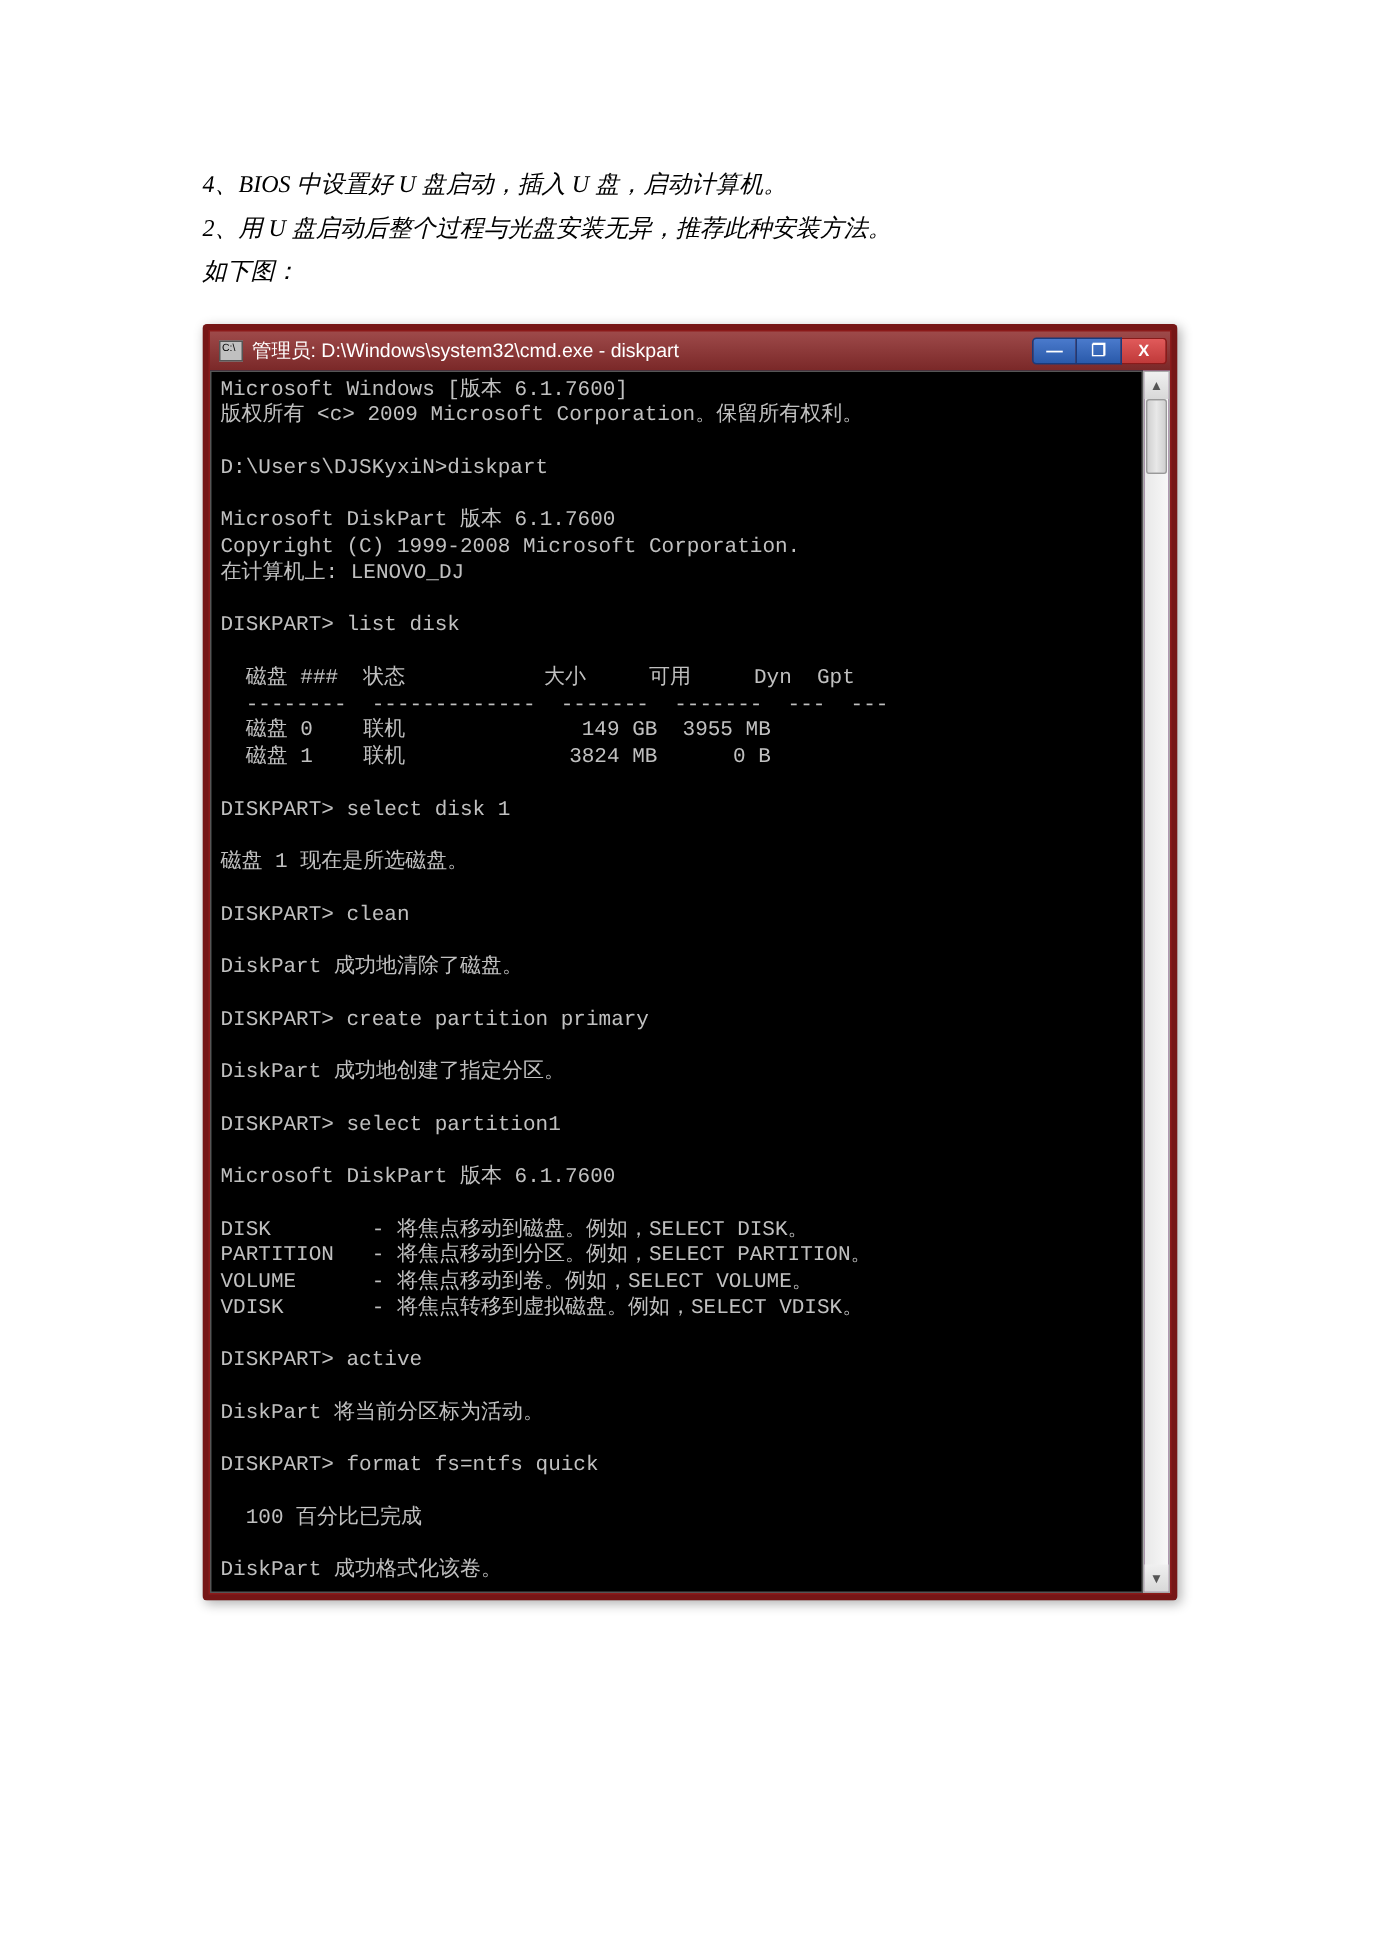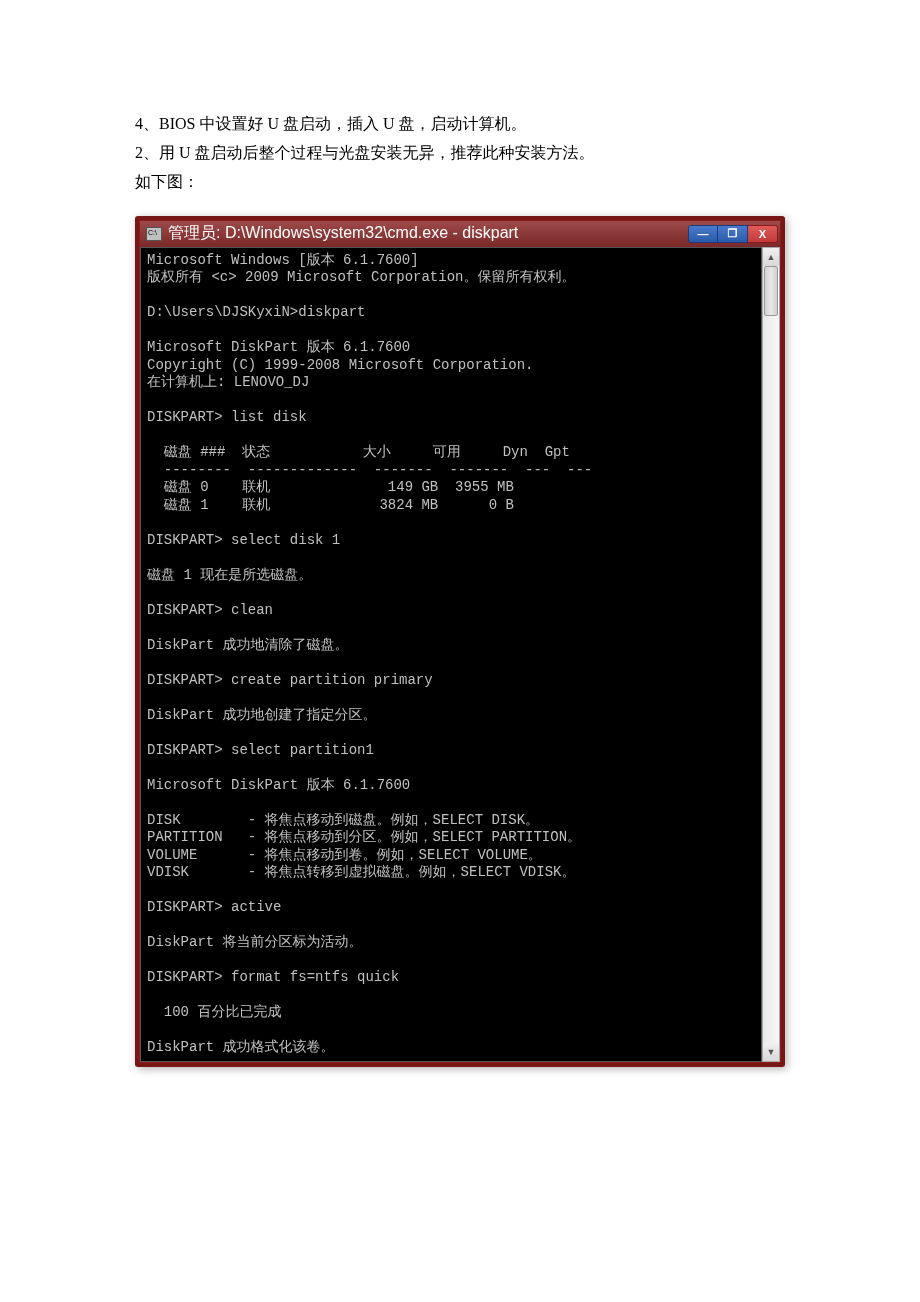--- a/index.html
+++ b/index.html
@@ -8,20 +8,21 @@
       height: 1302px;
       background: #fff;
       font-family: "SimSun", serif;
       font-size: 16px;
       color: #000;
       padding: 110px 135px 0 135px;
     }
     .doc-line {
       line-height: 1.7;
       margin-bottom: 2px;
+      font-style: italic;
     }
     .cmd-wrap {
       margin-top: 20px;
       border: 4px solid rgba(0,0,0,0.15);
       border-radius: 3px;
       background: #8b1a1a;
       padding: 1px;
       box-shadow: 2px 2px 8px rgba(0,0,0,0.3);
     }
     .titlebar {
@@ -44,21 +45,21 @@
       content: "C:\\";
       font-size: 7px;
       position: absolute;
       top: 1px;
       left: 1px;
       color: #000;
       font-family: Arial, sans-serif;
     }
     .titlebar-text {
       color: #fff;
-      font-size: 16px;
+      font-size: 13px;
       font-family: "Microsoft YaHei", sans-serif;
       flex: 1;
     }
     .win-buttons {
       display: flex;
       gap: 0;
     }
     .win-btn {
       width: 30px;
       height: 18px;

